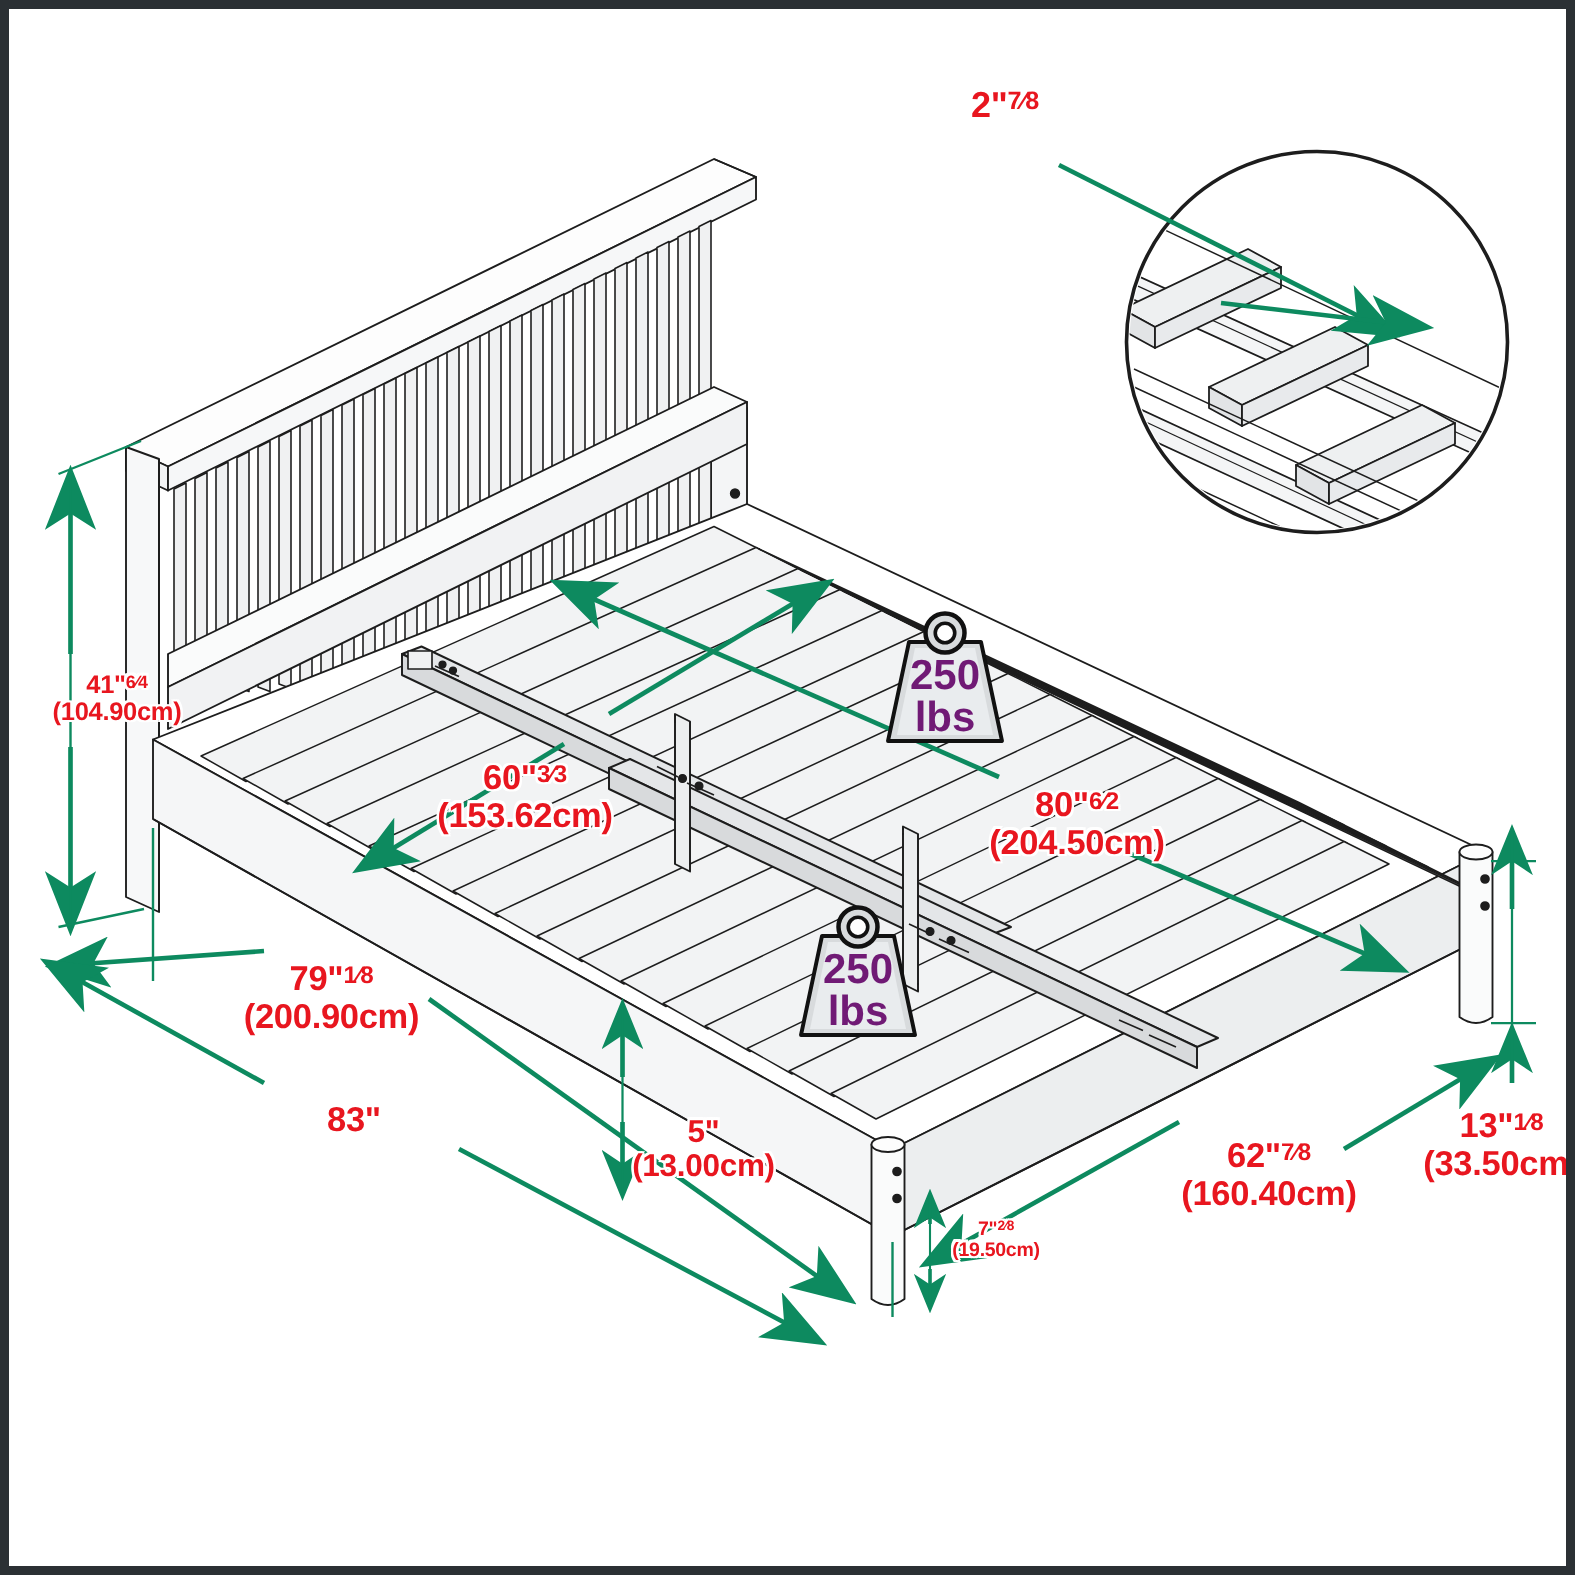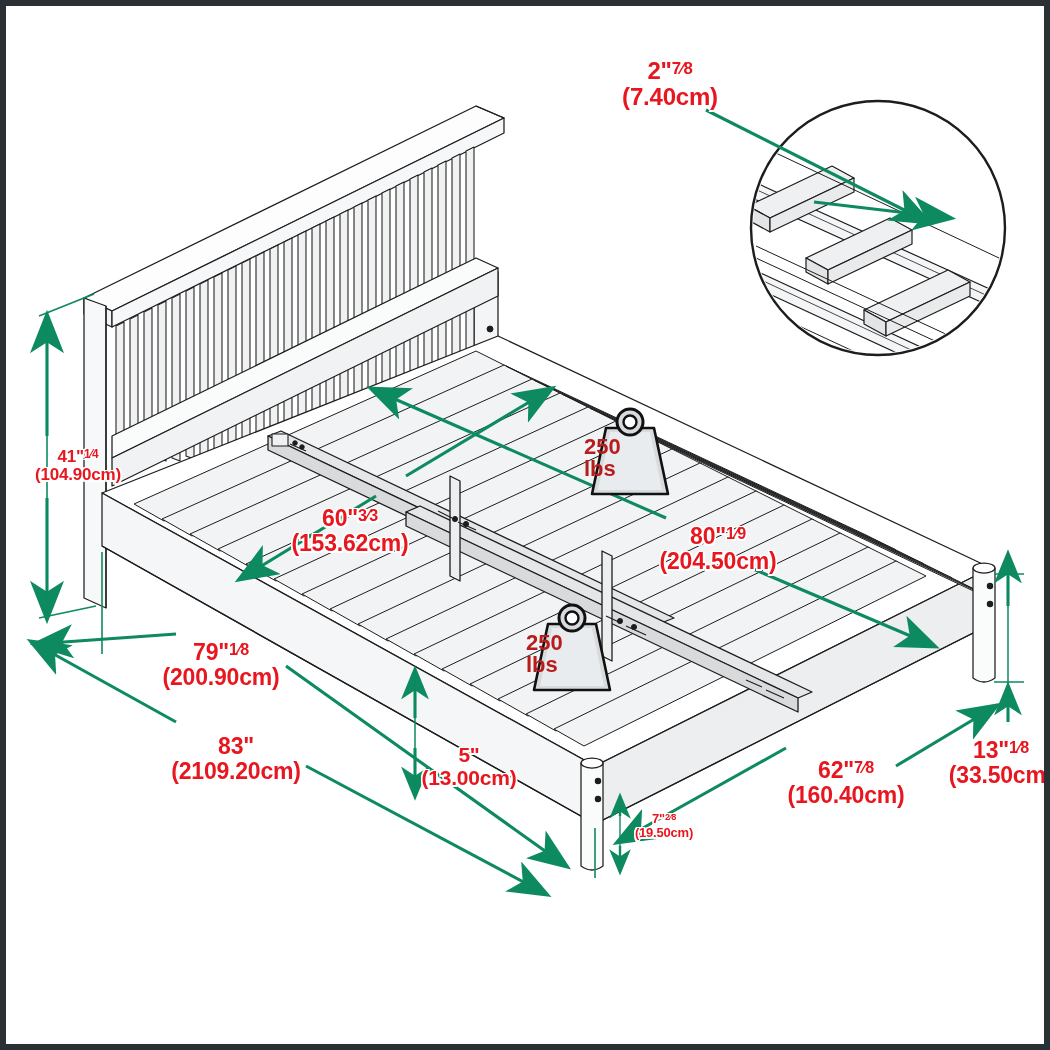--- a/index.html
+++ b/index.html
@@ -44,24 +44,24 @@
   .wbadge {
     position: absolute;
     width: 92px;
     height: 100px;
   }
   .wbadge .txt {
     position: absolute;
     left: 0;
     top: 34px;
     width: 92px;
-    text-align: left;
+    text-align: center;
     font-weight: bold;
-    font-size: 22px;
-    color: #b91c1c;
+    font-size: 28px;
+    color: #701a75;
     line-height: 1.0;
     pointer-events: none;
   }
   .wbadge .txt span { display:block; }
 </style>
 </head>
 <body>
 
 <div id="stage">
 
@@ -283,46 +283,44 @@
       <line x1="1002" y1="716" x2="1002" y2="680" marker-end="url(#ahs)"></line>
       <line x1="1002" y1="600" x2="1002" y2="548" marker-end="url(#ahs)"></line>
       <line x1="1002" y1="548" x2="1002" y2="716" stroke-width="1.5"></line>
       <line x1="988" y1="568" x2="1018" y2="568" stroke-width="1.5"></line>
       <line x1="988" y1="676" x2="1018" y2="676" stroke-width="1.5"></line>
     </g>
   </svg>
 
   <div class="dimlabel" style="left:574px; top:52px; width:180px; font-size:24px;">
     <span class="l1"><span>2"</span><span class="frac">7⁄8</span></span>
-    <span class="l2">(7.40cm)</span>
   </div>
 
   <div class="dimlabel" style="left:-8px; top:442px; width:160px; font-size:17px;">
-    <span class="l1"><span>41"</span><span class="frac">1⁄4</span></span>
+    <span class="l1"><span>41"</span><span class="frac">6⁄4</span></span>
     <span class="l2">(104.90cm)</span>
   </div>
 
   <div class="dimlabel" style="left:264px; top:500px; width:160px; font-size:23px;">
     <span class="l1"><span>60"</span><span class="frac">3⁄3</span></span>
     <span class="l2">(153.62cm)</span>
   </div>
 
   <div class="dimlabel" style="left:632px; top:518px; width:160px; font-size:23px;">
-    <span class="l1"><span>80"</span><span class="frac">1⁄9</span></span>
+    <span class="l1"><span>80"</span><span class="frac">6⁄2</span></span>
     <span class="l2">(204.50cm)</span>
   </div>
 
   <div class="dimlabel" style="left:130px; top:634px; width:170px; font-size:23px;">
     <span class="l1"><span>79"</span><span class="frac">1⁄8</span></span>
     <span class="l2">(200.90cm)</span>
   </div>
 
   <div class="dimlabel" style="left:140px; top:728px; width:180px; font-size:23px;">
     <span class="l1"><span>83"</span><span class="frac"></span></span>
-    <span class="l2">(2109.20cm)</span>
   </div>
 
   <div class="dimlabel" style="left:398px; top:738px; width:130px; font-size:21px;">
     <span class="l1"><span>5"</span><span class="frac"></span></span>
     <span class="l2">(13.00cm)</span>
   </div>
 
   <div class="dimlabel" style="left:606px; top:806px; width:104px; font-size:13px;">
     <span class="l1"><span>7"</span><span class="frac">2⁄8</span></span>
     <span class="l2">(19.50cm)</span>

